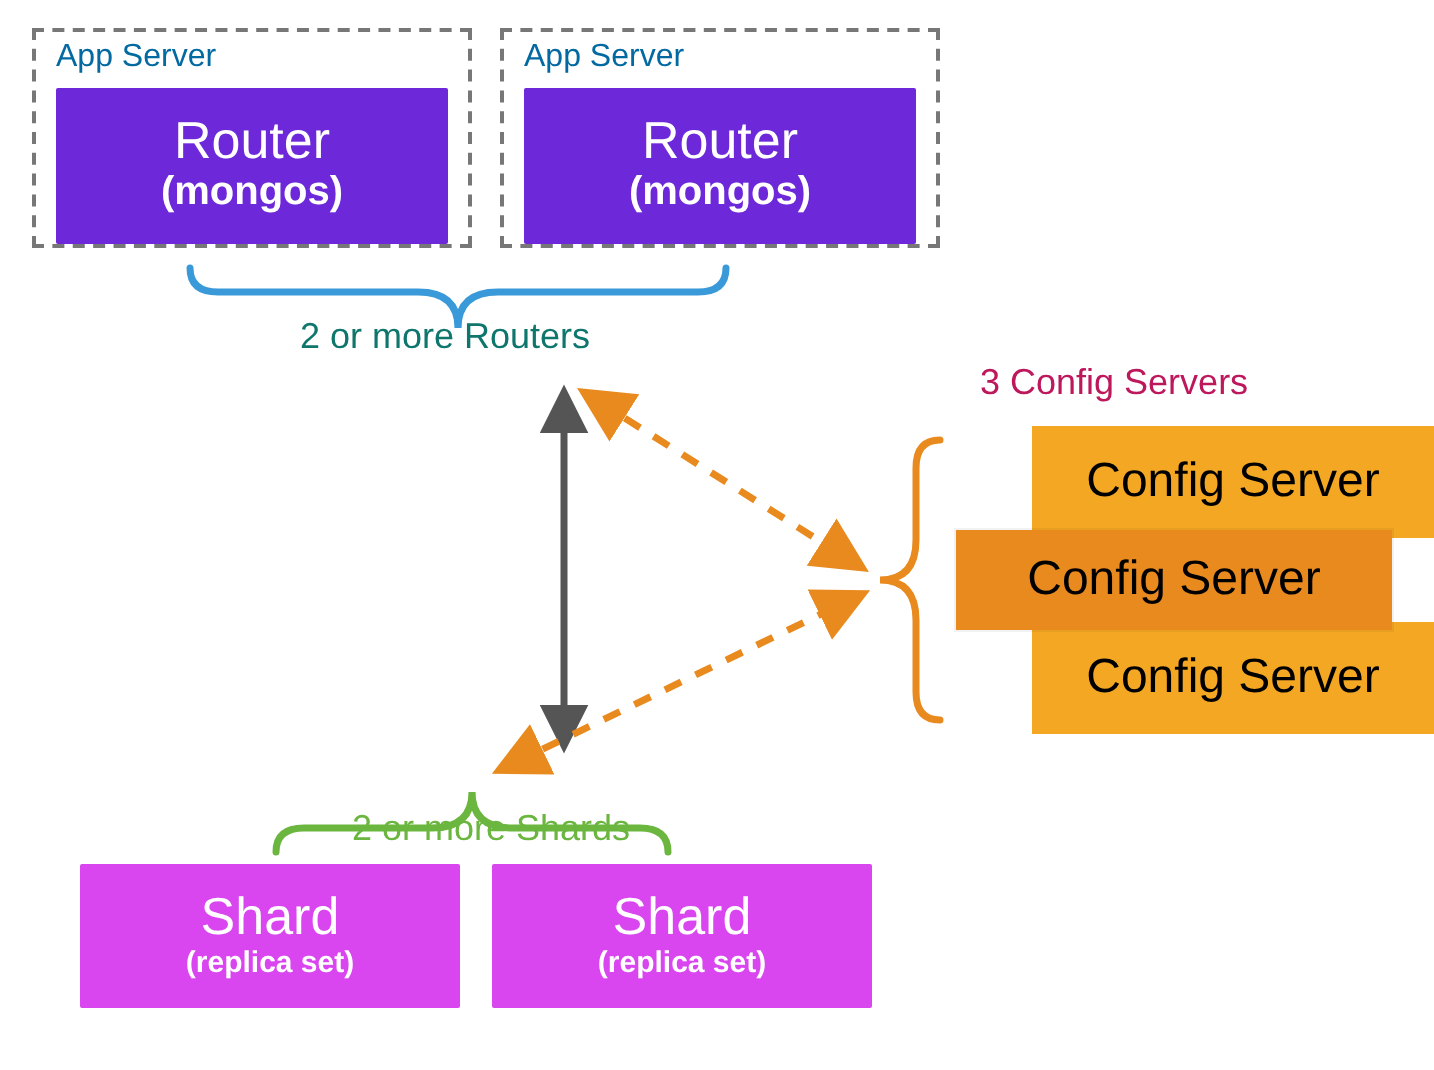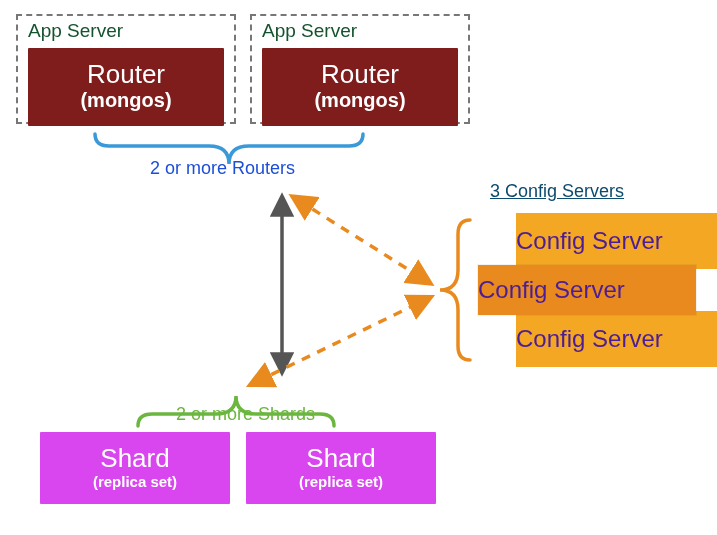--- a/index.html
+++ b/index.html
@@ -17,26 +17,26 @@
     height: 535px;
   }
   
   .appbox {
     position: absolute;
     border: 2px dashed #777;
     box-sizing: border-box;
     padding: 4px 10px 10px 10px;
   }
   .appbox-label {
-    font-size: 19px;
-    color: #14532d;
+    font-size: 16px;
+    color: #0369a1;
     margin-bottom: 6px;
   }
   .router {
-    background: #7f1d1d;
+    background: #6d28d9;
     color: #fff;
     text-align: center;
     padding: 12px 0 14px 0;
     border-radius: 1px;
   }
   .router .title {
     font-size: 26px;
     line-height: 1.1;
   }
   .router .sub {
@@ -52,38 +52,38 @@
     border-radius: 1px;
     padding: 12px 0 14px 0;
     box-sizing: border-box;
   }
   .shard .title { font-size: 26px; line-height: 1.1; }
   .shard .sub { font-size: 15px; font-weight: bold; }
   
   .cfg {
     position: absolute;
     background: #F4A723; 
-    color: #4c1d95;
-    text-align: left;
+    color: #000000;
+    text-align: center;
     font-size: 24px;
     box-sizing: border-box;
     padding-top: 14px;
   }
   .cfg.front {
     background: #E98A1F; 
     box-shadow: 0 0 0 1px rgba(0,0,0,0.05);
   }
   
   .caption {
     position: absolute;
     font-size: 18px;
   }
-  .caption.blue   { color: #1d4ed8; }
+  .caption.blue   { color: #0f766e; }
   .caption.green  { color: #6BB63F; }
-  .caption.orange { color: #0c4a6e; text-decoration: underline; }
+  .caption.orange { color: #be185d; }
   
   svg.overlay {
     position: absolute;
     left: 0; top: 0;
     width: 717px; height: 535px;
     pointer-events: none;
   }
 </style>
 </head>
 <body>

